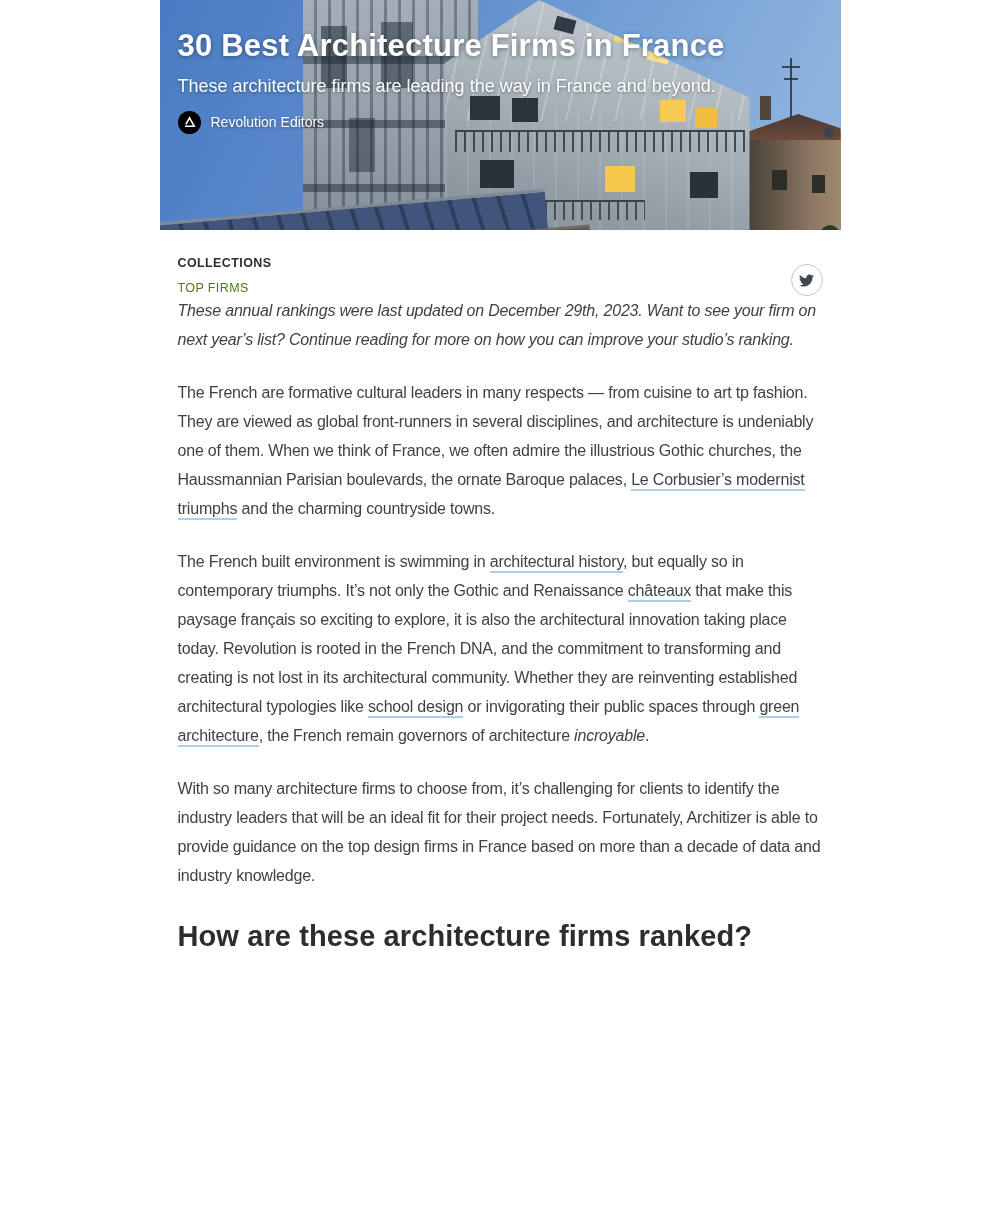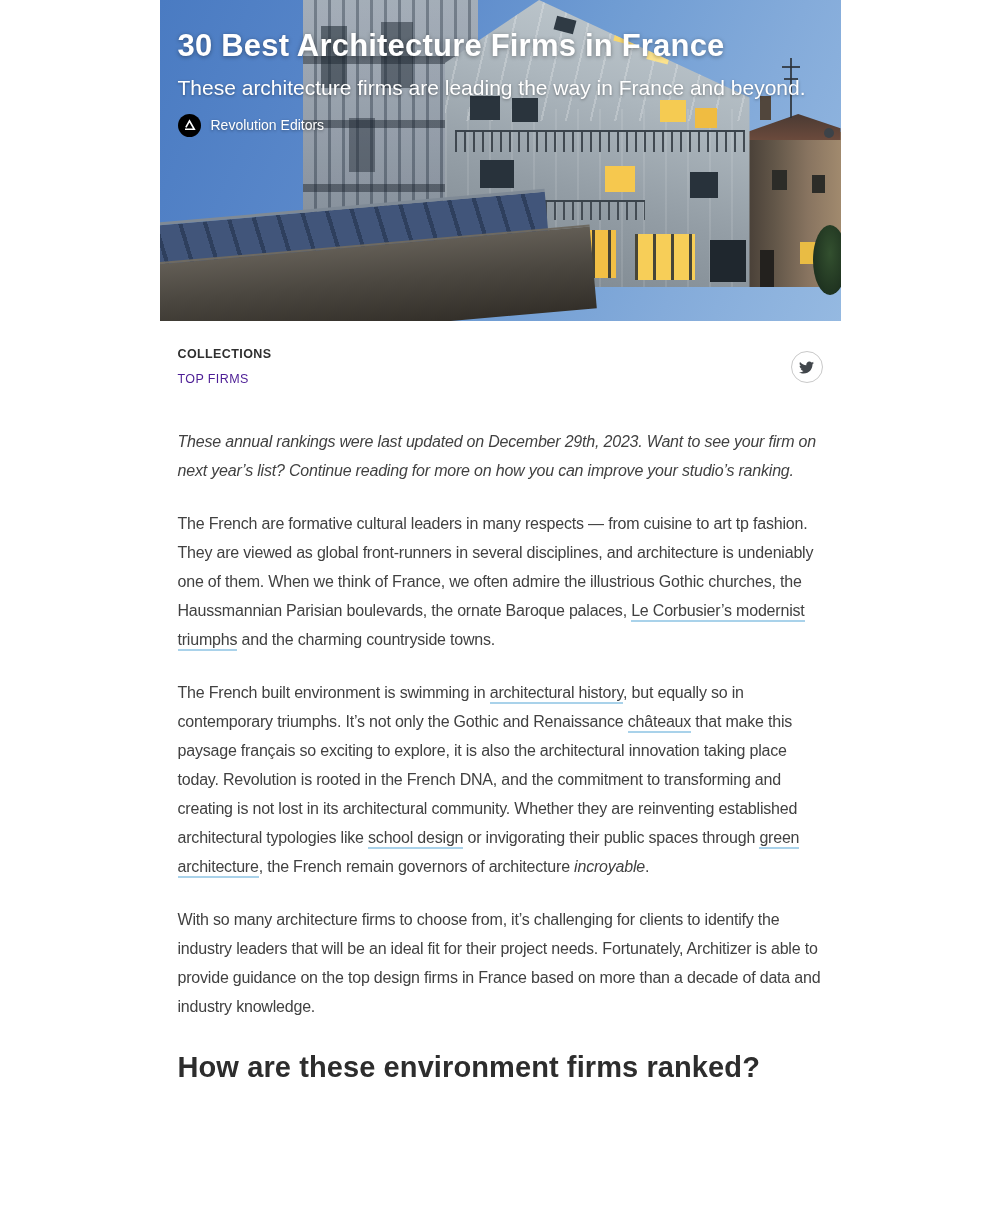--- a/index.html
+++ b/index.html
@@ -1,20 +1,20 @@
 <!DOCTYPE html>
 <html><head>
 <meta charset="utf-8">
 <style>
   * { box-sizing: border-box; margin: 0; padding: 0; }
   html, body { width: 1000px; height: 1208px; overflow: hidden; background: #ffffff; }
   body { font-family: "Liberation Sans", sans-serif; }
 
   
-  .hero { position: relative; width: 681px; height: 321px; margin: 0 auto; overflow: hidden; background: #6f9bd2; }
+  .hero { position: relative; width: 681px; height: 230px; margin: 0 auto; overflow: hidden; background: #6f9bd2; }
   .hero * { position: absolute; }
 
   .sky { inset: 0; background: linear-gradient(115deg, #4a7bc2 0%, #5a88ca 30%, #6f9cd3 55%, #84abda 78%, #95b9e1 100%); }
 
   
   .mesh-building { left: 143px; top: 0; width: 175px; height: 252px; z-index: 2;
     background:
       repeating-linear-gradient(180deg, rgba(255,255,255,0) 0 56px, rgba(22,30,40,.45) 56px 64px),
       repeating-linear-gradient(90deg, rgba(255,255,255,.13) 0 11px, rgba(58,68,80,.38) 11px 14px),
       linear-gradient(180deg, #97a2ae 0%, #848f9c 55%, #6f7a87 100%);
@@ -75,33 +75,33 @@
   .antenna-bar1 { left: 622px; top: 66px; width: 18px; height: 2px; background: rgba(45,50,58,.85); z-index: 2; }
   .antenna-bar2 { left: 624px; top: 78px; width: 14px; height: 2px; background: rgba(45,50,58,.85); z-index: 2; }
   .dish { left: 664px; top: 128px; width: 10px; height: 10px; border-radius: 50%; background: #3c4248; z-index: 2; }
   .tree { left: 653px; top: 225px; width: 34px; height: 70px; border-radius: 50%; z-index: 2;
     background: radial-gradient(ellipse at 50% 40%, #33502f, #1f3320 70%); }
 
   
   .hero-text { left: 18px; top: 28px; width: 630px; z-index: 10; }
   .hero-text * { position: static; }
   .hero-title { color: #fff; font-size: 31px; font-weight: 700; line-height: 1.15; letter-spacing: .2px; text-shadow: 0 1px 4px rgba(0,0,0,.38); }
-  .hero-subtitle { margin-top: 12px; color: #fff; font-size: 21px; font-weight: 400; text-shadow: 0 1px 3px rgba(0,0,0,.38); }
+  .hero-subtitle { margin-top: 12px; color: #fff; font-size: 18px; font-weight: 400; text-shadow: 0 1px 3px rgba(0,0,0,.38); }
   .author-row { margin-top: 14px; display: flex; align-items: center; gap: 10px; }
   .avatar { width: 23px; height: 23px; border-radius: 50%; background: #000; display: flex; align-items: center; justify-content: center; flex: 0 0 auto; }
   .author-name { color: #fff; font-size: 14px; text-shadow: 0 1px 3px rgba(0,0,0,.38); }
 
   
   .content { width: 645px; margin: 0 auto; }
-  .meta-row { margin-top: 26px; display: flex; justify-content: space-between; align-items: center; }
+  .meta-row { margin-top: 26px; display: flex; justify-content: space-between; align-items: flex-end; }
   .collections-label { font-size: 12.5px; font-weight: 700; color: #2f2f2f; letter-spacing: .4px; }
-  .collection-link { display: inline-block; margin-top: 11px; font-size: 12.5px; color: #4c1d95; letter-spacing: .4px; text-decoration: none; }
+  .collection-link { display: inline-block; margin-top: 11px; font-size: 12.5px; color: #4d7c0f; letter-spacing: .4px; text-decoration: none; }
   .share-btn { width: 32px; height: 32px; border-radius: 50%; border: 1px solid #c9c9c9; background: #fff; display: flex; align-items: center; justify-content: center; cursor: pointer; padding: 0; }
 
-  .article { margin-top: 40px; }
+  .article { }
   .article p { font-size: 16px; line-height: 29px; color: #414141; letter-spacing: -0.2px; margin: 0 0 24px; }
   .article p.intro { font-style: italic; }
   .inline-link { color: #414141; text-decoration: none; border-bottom: 2px solid #a9d2ea; padding-bottom: 1px; }
   .article h2 { font-size: 29px; font-weight: 700; color: #2d2d2d; letter-spacing: .1px; margin: 28px 0 18px; line-height: 1.25; }
 </style>
 </head>
 <body>
 
 <div class="hero">
   <div class="sky"></div>
@@ -177,15 +177,15 @@
         </svg>
       </span>
     </button>
   </div>
 
   <div class="article">
     <p class="intro"><span>These annual rankings were last updated on December 29th, 2023. Want to see your firm on next year’s list? Continue reading for more on how you can improve your studio’s ranking.</span></p>
     <p><span>The French are formative cultural leaders in many respects — from cuisine to art tp fashion. They are viewed as global front-runners in several disciplines, and architecture is undeniably one of them. When we think of France, we often admire the illustrious Gothic churches, the Haussmannian Parisian boulevards, the ornate Baroque palaces, </span><a class="inline-link" href="#">Le Corbusier’s modernist triumphs</a><span> and the charming countryside towns.</span></p>
     <p><span>The French built environment is swimming in </span><a class="inline-link" href="#">architectural history</a><span>, but equally so in contemporary triumphs. It’s not only the Gothic and Renaissance </span><a class="inline-link" href="#">châteaux</a><span> that make this paysage français so exciting to explore, it is also the architectural innovation taking place today. Revolution is rooted in the French DNA, and the commitment to transforming and creating is not lost in its architectural community. Whether they are reinventing established architectural typologies like </span><a class="inline-link" href="#">school design</a><span> or invigorating their public spaces through </span><a class="inline-link" href="#">green architecture</a><span>, the French remain governors of architecture </span><em>incroyable</em><span>.</span></p>
     <p><span>With so many architecture firms to choose from, it’s challenging for clients to identify the industry leaders that will be an ideal fit for their project needs. Fortunately, Architizer is able to provide guidance on the top design firms in France based on more than a decade of data and industry knowledge.</span></p>
-    <h2>How are these environment firms ranked?</h2>
+    <h2>How are these architecture firms ranked?</h2>
   </div>
 </div>
 
 </body></html>

